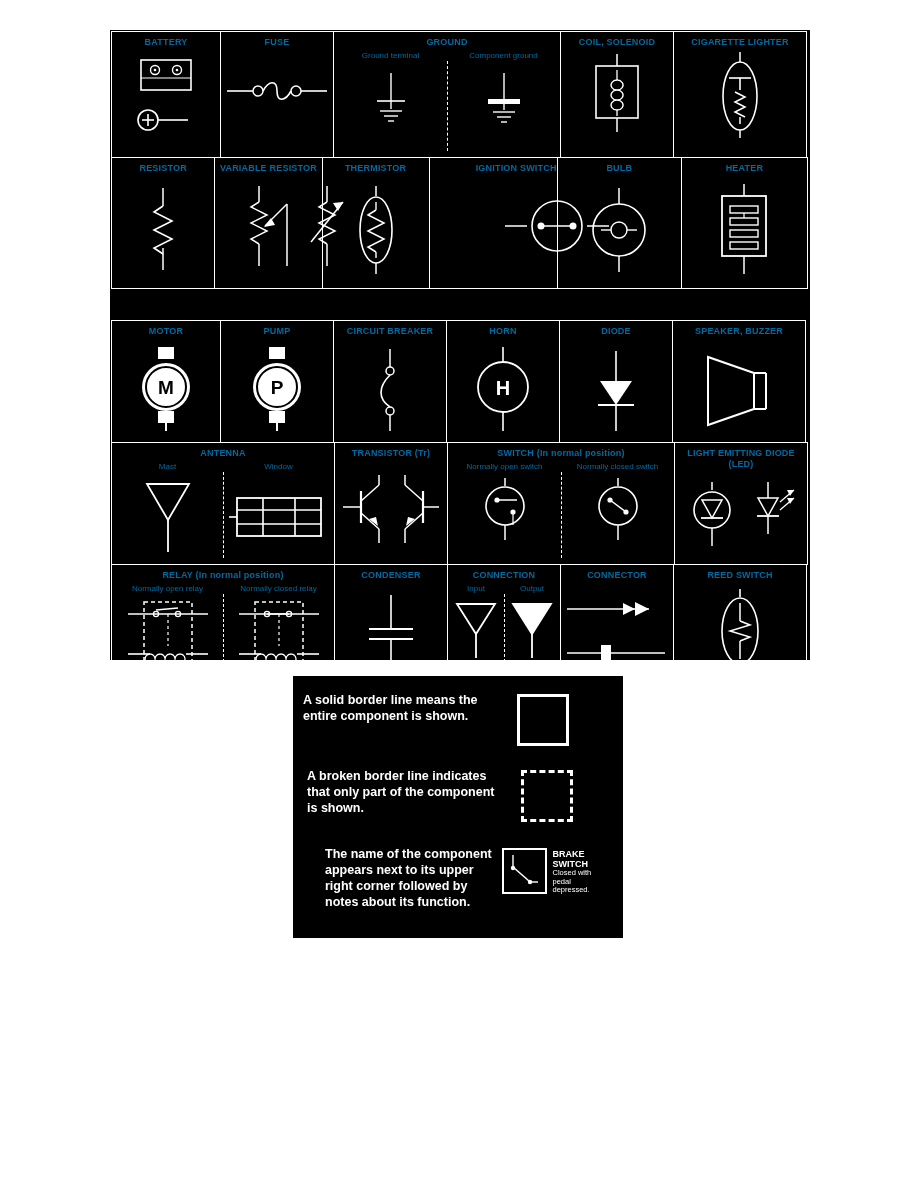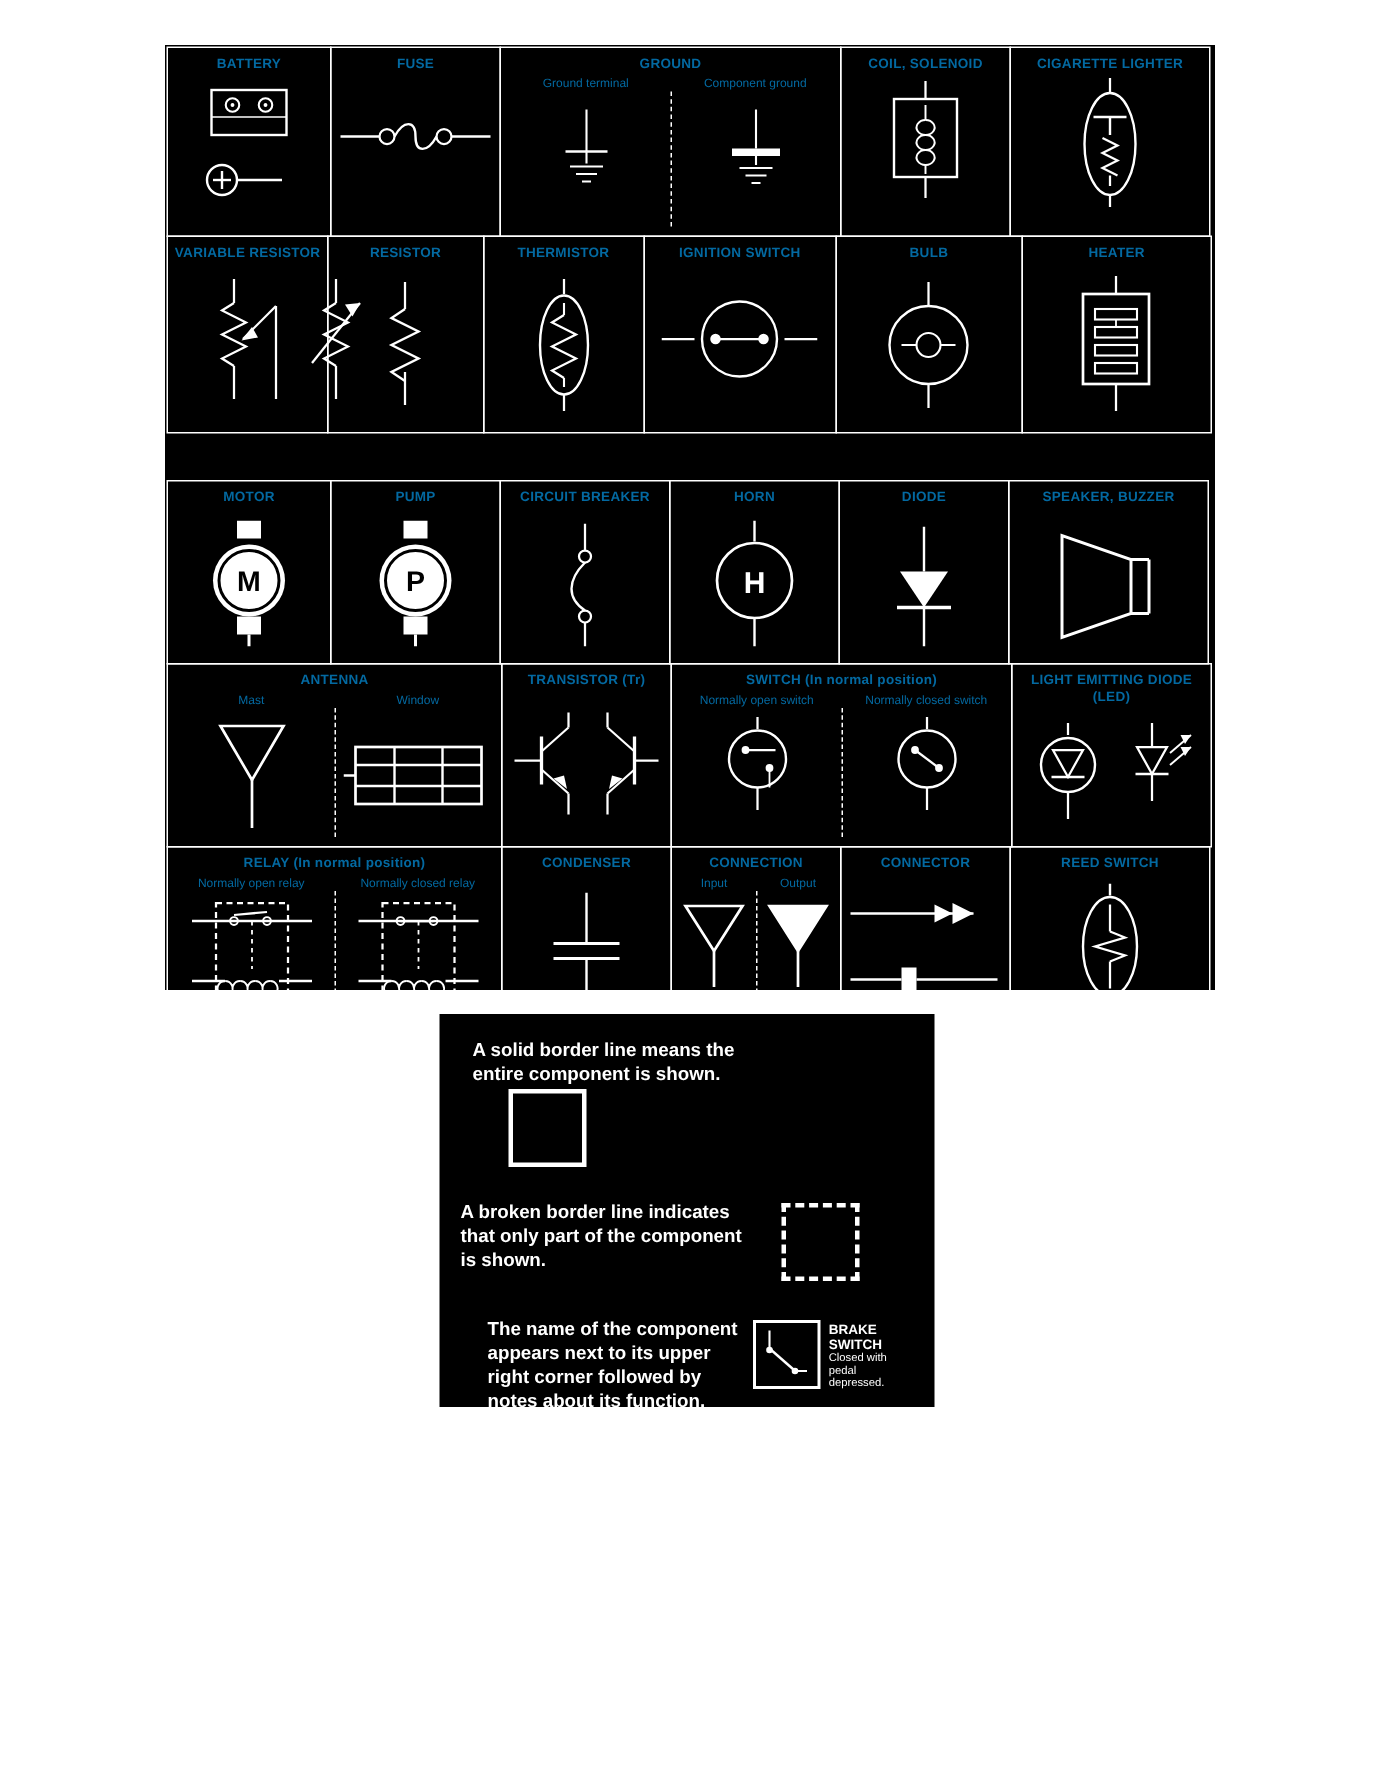--- a/index.html
+++ b/index.html
@@ -143,20 +143,31 @@
           <line x1="35" y1="26" x2="35" y2="38" stroke="#fff" stroke-width="1.6"></line>
           <path d="M30 40 l10 5 l-10 5 l10 5 l-10 5 l10 5" fill="none" stroke="#fff" stroke-width="1.5"></path>
           <line x1="35" y1="65" x2="35" y2="72" stroke="#fff" stroke-width="1.5"></line>
         </svg>
       </div>
     </div>
   </div>
 
   <div class="row" style="height:131px;">
 
+    <div class="cell" style="width:110px;">
+      <div class="hdr">RESISTOR</div>
+      <div class="art">
+        <svg class="c" style="top:14px;" width="50" height="84" viewBox="0 0 50 84">
+          <line x1="25" y1="0" x2="25" y2="18" stroke="#fff" stroke-width="1.5"></line>
+          <path d="M25 18 l-9 6 l18 9 l-18 9 l18 9 l-18 9 l9 6" fill="none" stroke="#fff" stroke-width="1.6"></path>
+          <line x1="25" y1="60" x2="25" y2="82" stroke="#fff" stroke-width="1.5"></line>
+        </svg>
+      </div>
+    </div>
+
     <div class="cell" style="width:114px;">
       <div class="hdr">VARIABLE RESISTOR</div>
       <div class="art">
         <svg class="c" style="top:12px;left:26px;transform:none;" width="112" height="90" viewBox="0 0 112 90">
 
           <line x1="18" y1="0" x2="18" y2="16" stroke="#fff" stroke-width="1.5"></line>
           <path d="M18 16 l-8 5 l16 8 l-16 8 l16 8 l-16 8 l8 5" fill="none" stroke="#fff" stroke-width="1.5"></path>
           <line x1="18" y1="58" x2="18" y2="80" stroke="#fff" stroke-width="1.5"></line>
           <line x1="46" y1="18" x2="24" y2="40" stroke="#fff" stroke-width="1.5"></line>
           <path d="M30 32 l-7 9 l11 -2 z" fill="#fff"></path>
@@ -165,46 +176,35 @@
 
           <line x1="86" y1="0" x2="86" y2="16" stroke="#fff" stroke-width="1.5"></line>
           <path d="M86 16 l-8 5 l16 8 l-16 8 l16 8 l-16 8 l8 5" fill="none" stroke="#fff" stroke-width="1.5"></path>
           <line x1="86" y1="58" x2="86" y2="80" stroke="#fff" stroke-width="1.5"></line>
           <line x1="70" y1="56" x2="102" y2="16" stroke="#fff" stroke-width="1.5"></line>
           <path d="M102 16 l-10 1 l5 8 z" fill="#fff"></path>
         </svg>
       </div>
     </div>
 
-    <div class="cell" style="width:110px;">
-      <div class="hdr">RESISTOR</div>
-      <div class="art">
-        <svg class="c" style="top:14px;" width="50" height="84" viewBox="0 0 50 84">
-          <line x1="25" y1="0" x2="25" y2="18" stroke="#fff" stroke-width="1.5"></line>
-          <path d="M25 18 l-9 6 l18 9 l-18 9 l18 9 l-18 9 l9 6" fill="none" stroke="#fff" stroke-width="1.6"></path>
-          <line x1="25" y1="60" x2="25" y2="82" stroke="#fff" stroke-width="1.5"></line>
-        </svg>
-      </div>
-    </div>
-
     <div class="cell" style="width:114px;">
       <div class="hdr">THERMISTOR</div>
       <div class="art">
         <svg class="c" style="top:12px;" width="62" height="88" viewBox="0 0 62 88">
           <line x1="31" y1="0" x2="31" y2="10" stroke="#fff" stroke-width="1.5"></line>
           <ellipse cx="31" cy="44" rx="16" ry="33" fill="none" stroke="#fff" stroke-width="1.6"></ellipse>
           <line x1="31" y1="77" x2="31" y2="88" stroke="#fff" stroke-width="1.5"></line>
           <line x1="31" y1="16" x2="31" y2="24" stroke="#fff" stroke-width="1.4"></line>
           <path d="M31 24 l-8 5 l16 8 l-16 8 l16 8 l-16 8 l8 5" fill="none" stroke="#fff" stroke-width="1.5"></path>
           <line x1="31" y1="66" x2="31" y2="72" stroke="#fff" stroke-width="1.4"></line>
         </svg>
       </div>
     </div>
 
-    <div class="cell" style="width:136px;">
+    <div class="cell" style="width:136px;align-items:flex-end;">
       <div class="hdr">IGNITION SWITCH</div>
       <div class="art">
         <svg class="c" style="top:22px;" width="104" height="60" viewBox="0 0 104 60">
           <line x1="0" y1="30" x2="22" y2="30" stroke="#fff" stroke-width="1.5"></line>
           <circle cx="52" cy="30" r="25" fill="none" stroke="#fff" stroke-width="1.6"></circle>
           <circle cx="36" cy="30" r="3.5" fill="#fff"></circle>
           <circle cx="68" cy="30" r="3.5" fill="#fff"></circle>
           <line x1="36" y1="30" x2="68" y2="30" stroke="#fff" stroke-width="1.5"></line>
           <line x1="82" y1="30" x2="104" y2="30" stroke="#fff" stroke-width="1.5"></line>
         </svg>
@@ -530,21 +530,21 @@
           <path d="M32 32 l10 4 l-20 6 l20 6 l-10 4" fill="none" stroke="#fff" stroke-width="1.5"></path>
           <line x1="32" y1="52" x2="32" y2="70" stroke="#fff" stroke-width="1.5"></line>
         </svg>
       </div>
     </div>
   </div>
 </div>
 
 <div id="legend">
 
-  <div class="lrow" style="padding:16px 18px 0 22px;flex-direction:column;">
+  <div class="lrow" style="padding:16px 18px 0 10px;">
     <div class="ltext" style="width:190px;">A solid border line means the entire component is shown.</div>
     <div class="lart" style="margin-left:24px;margin-top:2px;">
       <div class="solidbox"></div>
     </div>
   </div>
 
   <div class="lrow" style="padding:22px 18px 0 14px;">
     <div class="ltext" style="width:190px;">A broken border line indicates that only part of the component is shown.</div>
     <div class="lart" style="margin-left:24px;margin-top:2px;">
       <div class="dashbox"></div>

